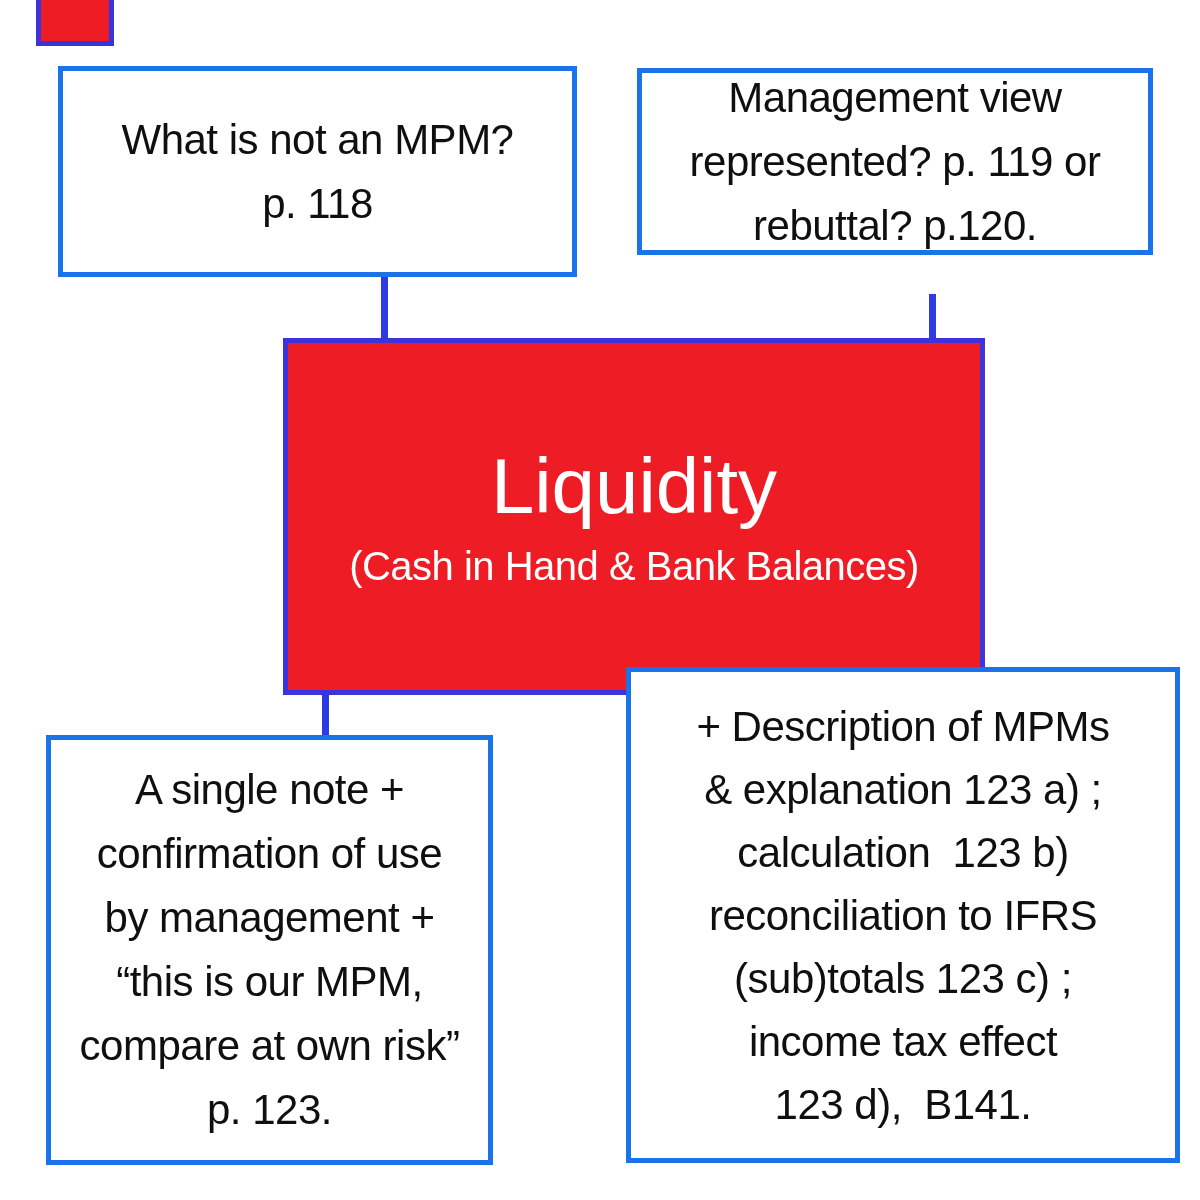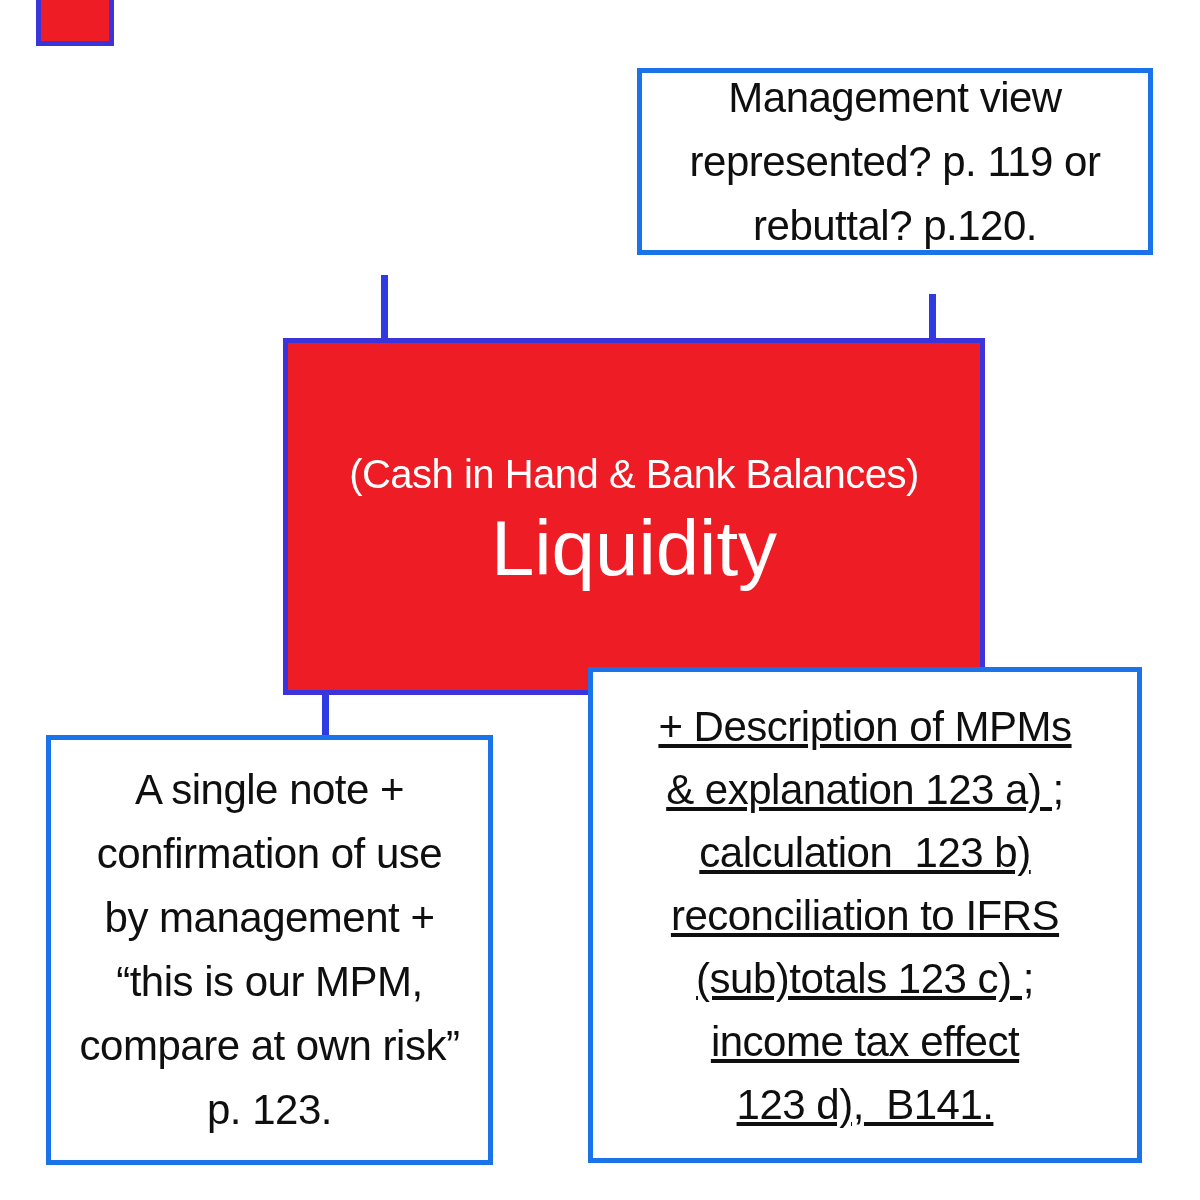--- a/index.html
+++ b/index.html
@@ -25,21 +25,21 @@
   }
   .node .lines {
     white-space: pre-line;
     font-size: 42px;
     line-height: 64px;
     letter-spacing: -0.5px;
   }
   #node-top-left     { left: 58px;  top: 66px;  width: 519px; height: 211px; }
   #node-top-right    { left: 637px; top: 68px;  width: 516px; height: 187px; }
   #node-bottom-left  { left: 46px;  top: 735px; width: 447px; height: 430px; }
-  #node-bottom-right { left: 588px; top: 667px; width: 554px; height: 496px; text-decoration: underline; }
+  #node-bottom-right { left: 626px; top: 667px; width: 554px; height: 496px; }
   #node-bottom-right .lines { line-height: 63px; }
 
   #center-node {
     position: absolute;
     left: 283px; top: 338px;
     width: 702px; height: 357px;
     background: #ee1c24;
     border: 5px solid #3a34da;
     box-sizing: border-box;
     display: flex;
@@ -87,24 +87,28 @@
 
 <div id="canvas">
 
   <div id="cropped-top-node"></div>
 
   <div class="connector" id="connector-top-left"></div>
   <div class="connector" id="connector-top-right"></div>
   <div class="connector" id="connector-bottom-left"></div>
 
   <div id="center-node">
+    <div id="center-title">Liquidity</div>
     <div id="center-subtitle">(Cash in Hand &amp; Bank Balances)</div>
-    <div id="center-title">Liquidity</div>
   </div>
 
+  <div class="node" id="node-top-left">
+    <div class="lines">What is not an MPM?
+p. 118</div>
+  </div>
 
   <div class="node" id="node-top-right">
     <div class="lines">Management view
 represented? p. 119 or
 rebuttal? p.120.</div>
   </div>
 
   <div class="node" id="node-bottom-left">
     <div class="lines">A single note +
 confirmation of use

